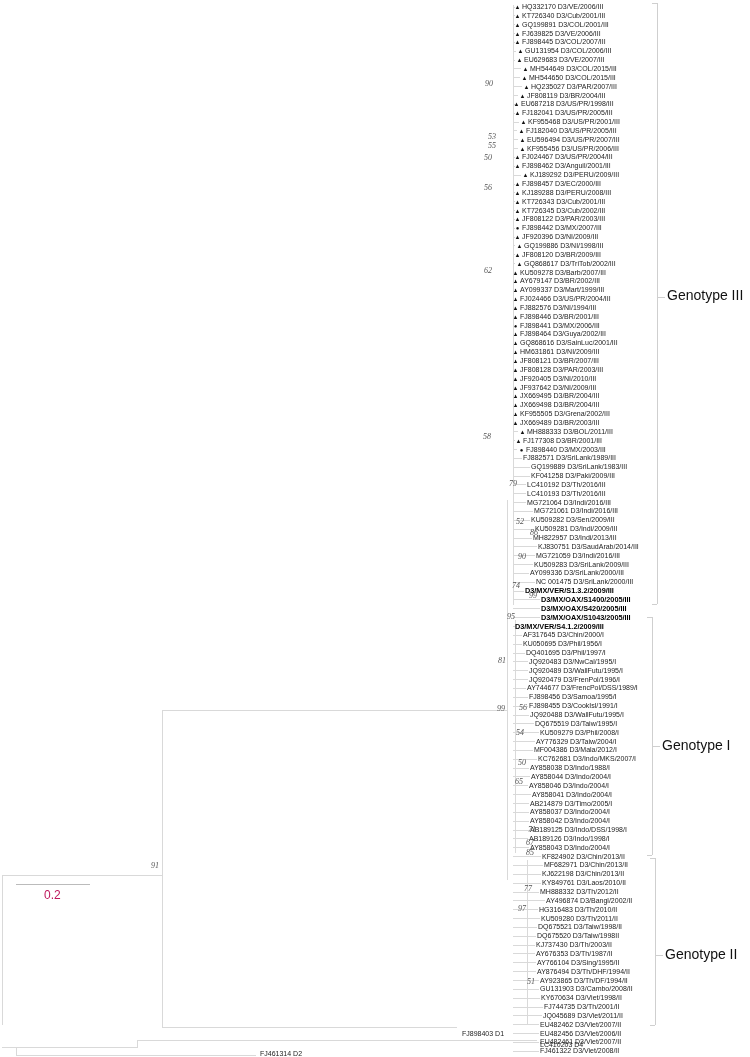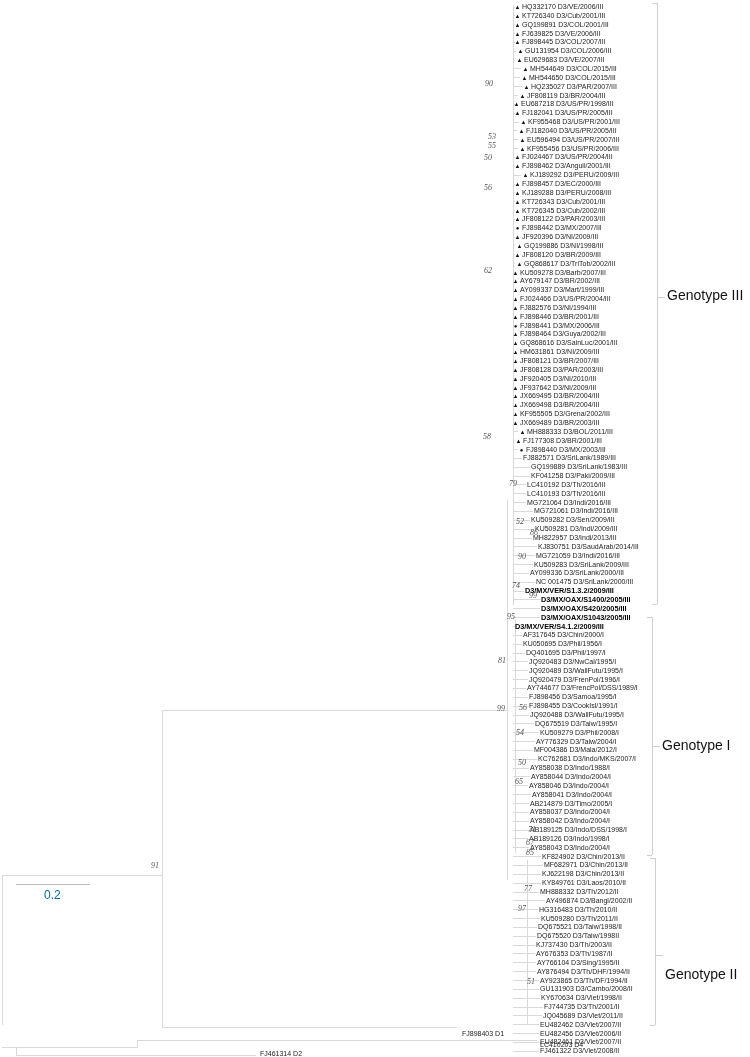--- a/index.html
+++ b/index.html
@@ -3,21 +3,21 @@
 <meta charset="utf-8">
 <style>
   html, body { margin:0; padding:0; background:#ffffff; }
   body { width:750px; height:1057px; position:relative; overflow:hidden; font-family:"Liberation Sans", sans-serif; color:#222; }
   #tree { position:absolute; left:0; top:0; width:750px; height:1057px; }
   .taxon { position:absolute; font-size:7px; line-height:9px; white-space:nowrap; color:#222; font-family:"Liberation Sans", sans-serif; }
   .taxon.bold { font-weight:bold; font-size:7.3px; color:#000; }
   .marker { display:inline-block; width:7px; font-size:6px; text-align:center; margin-right:1px; color:#111; }
   .boot { position:absolute; font-family:"Liberation Serif", serif; font-style:italic; font-size:8px; color:#555; line-height:9px; }
   .genotype { position:absolute; font-size:14px; color:#111; font-family:"Liberation Sans", sans-serif; white-space:nowrap; }
-  .scale-label { position:absolute; font-size:12px; color:#0369a1; }
+  .scale-label { position:absolute; font-size:12px; color:#be185d; }
   .line { position:absolute; background:#d9d9d9; }
 </style>
 </head>
 <body>
 
 <div id="tree">
 
   <div class="line" style="left:2px;top:875px;width:1px;height:150px;"></div>
   <div class="line" style="left:2px;top:875px;width:160px;height:1px;"></div>
   <div class="line" style="left:2px;top:1047px;width:135px;height:1px;"></div>
@@ -45,21 +45,21 @@
   <div class="line" style="left:652px;top:617px;width:1px;height:238px;background:#cfcfcf;"></div>
   <div class="line" style="left:647px;top:617px;width:5px;height:1px;background:#cfcfcf;"></div>
   <div class="line" style="left:647px;top:855px;width:5px;height:1px;background:#cfcfcf;"></div>
   <div class="line" style="left:652px;top:746px;width:8px;height:1px;background:#cfcfcf;"></div>
   <div class="genotype" style="left:662px;top:737px;">Genotype I</div>
 
   <div class="line" style="left:655px;top:858px;width:1px;height:167px;background:#cfcfcf;"></div>
   <div class="line" style="left:650px;top:858px;width:5px;height:1px;background:#cfcfcf;"></div>
   <div class="line" style="left:650px;top:1025px;width:5px;height:1px;background:#cfcfcf;"></div>
   <div class="line" style="left:655px;top:955px;width:8px;height:1px;background:#cfcfcf;"></div>
-  <div class="genotype" style="left:665px;top:966px;">Genotype II</div>
+  <div class="genotype" style="left:665px;top:946px;">Genotype II</div>
 
   <div class="taxon" style="left:462px;top:1029px;">FJ898403 D1</div>
   <div class="taxon" style="left:540px;top:1040px;">LC410203 D4</div>
   <div class="taxon" style="left:260px;top:1049px;">FJ461314 D2</div>
 
   <div id="taxa-layer">
       <div class="taxon" style="left: 514px; top: 2px;"><span class="marker">▲</span><span>HQ332170 D3/VE/2006/III</span></div>
       <div class="line" style="left: 513px; top: 6.5px; width: 2px; height: 1px;"></div>
       <div class="taxon" style="left: 514px; top: 10.85px;"><span class="marker">▲</span><span>KT726340 D3/Cub/2001/III</span></div>
       <div class="line" style="left: 513px; top: 15.35px; width: 2px; height: 1px;"></div>

